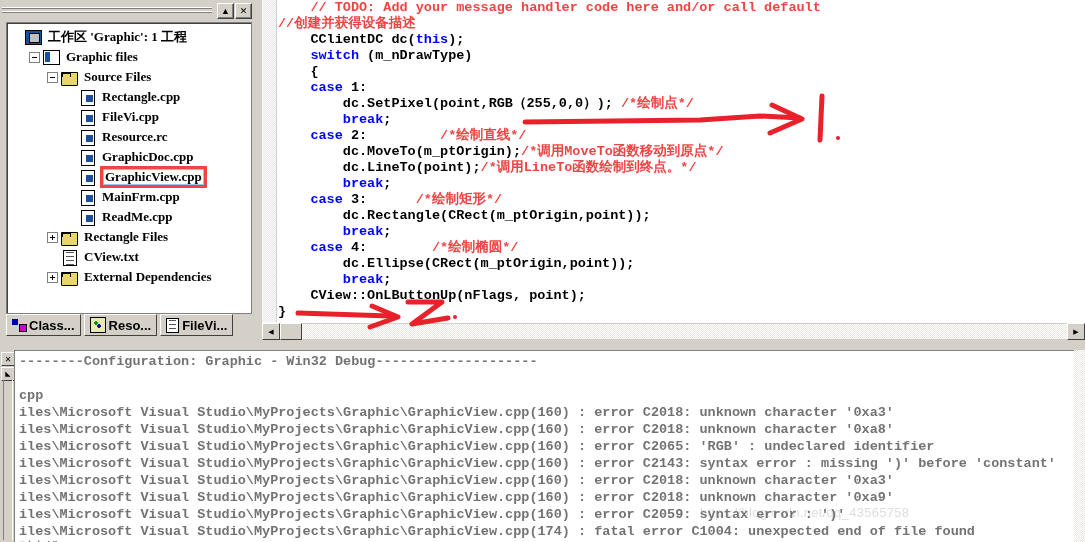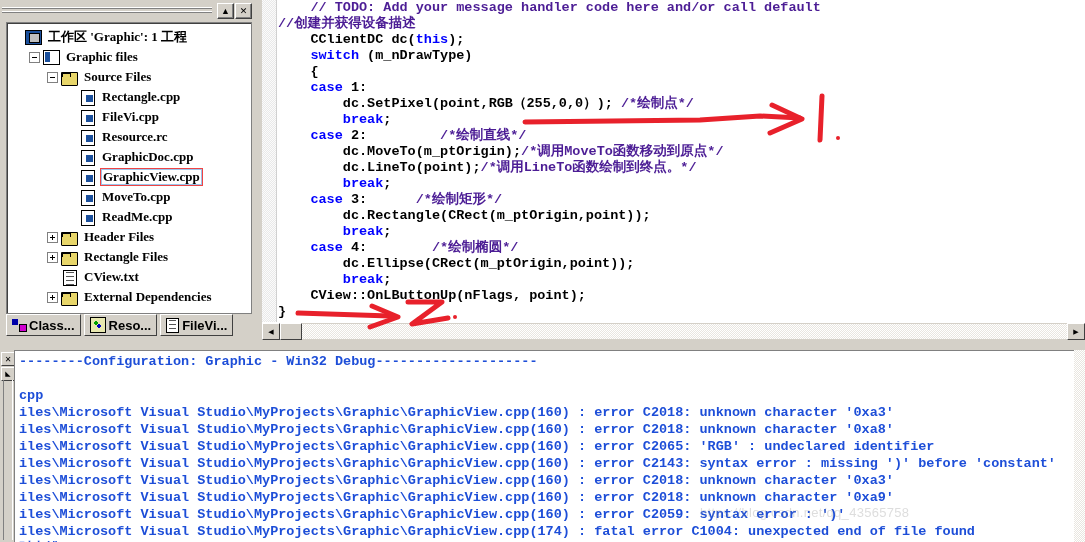--- a/index.html
+++ b/index.html
@@ -108,21 +108,21 @@
   }
   
   .ico-txt{
     width:12px;height:14px;background:#ffffff;border:1px solid #000;margin-left:2px;
     background-image:repeating-linear-gradient(to bottom,
       transparent 0 2px,#555 2px 3px);
     background-position:2px 3px;background-size:8px 4px;background-repeat:repeat-y;
   }
   .t-label{padding:0 2px;line-height:16px;}
   .t-row.selected .t-label{
-    border:1px solid #ef4444;box-shadow:0 0 0 1px #9bc4ea inset;
+    border:3px solid #ef4444;box-shadow:0 0 0 1px #9bc4ea inset;
     padding:0 2px;
   }
 
   .ws-tabs{
     position:absolute;left:6px;top:314px;height:22px;display:flex;align-items:flex-start;
   }
   .ws-tab{
     height:20px;margin-right:3px;padding:0 5px;
     background:#d4d0c8;
     border-top:1px solid #ffffff;border-left:1px solid #ffffff;
@@ -162,21 +162,21 @@
   .ed-code{
     position:absolute;left:16px;top:0;right:0;top:0;
     font-family:"Liberation Mono","DejaVu Sans Mono",monospace;
     font-size:13.5px;
     line-height:16px;
     white-space:pre;
     color:#000000;
     font-weight:bold;
   }
   .ed-code .ln{height:16px;white-space:pre;}
-  .c-com{color:#4c1d95;}
+  .c-com{color:#ef4444;}
   .c-kw{color:#0000ff;}
   .c-txt{color:#000000;text-align:center;}
 
   .ed-hscroll{
     position:absolute;left:0;bottom:0;width:823px;height:17px;
     background:#d4d0c8;border-top:1px solid #ffffff;
     display:flex;align-items:center;
   }
   .sb-btn{
     width:16px;height:15px;background:#d4d0c8;
@@ -222,21 +222,21 @@
   }
   .out-bar{
     position:absolute;left:3px;top:30px;width:8px;height:160px;
     border-left:1px solid #808080;border-right:1px solid #ffffff;
   }
   .out-text{
     position:absolute;left:14px;top:0;width:1060px;height:192px;
     background:#ffffff;
     border-left:1px solid #808080;border-top:1px solid #808080;
     font-family:"Liberation Mono","DejaVu Sans Mono",monospace;
-    font-size:13.5px;line-height:17px;font-weight:bold;color:#1d4ed8;
+    font-size:13.5px;line-height:17px;font-weight:bold;color:#737373;
     white-space:pre;overflow:hidden;
     padding:2px 0 0 4px;box-sizing:border-box;
   }
   .out-text .ln{height:17px;white-space:pre;}
   .out-right{
     position:absolute;right:0;top:0;width:11px;height:192px;
     background:repeating-conic-gradient(#e9e6e0 0% 25%, #ffffff 0% 50%) 0 0/2px 2px;
   }
 
   
@@ -328,37 +328,29 @@
               <span class="ico-cpp" style="position: absolute;"></span>
             </span>
             <span class="t-label">GraphicView.cpp</span>
           </div>
           <div class="t-row">
             <span class="t-indent" style="width: 54px;"></span>
             <span class="t-expander none"></span>
             <span class="t-ico">
               <span class="ico-cpp" style="position: absolute;"></span>
             </span>
-            <span class="t-label">MoveTo.cpp</span>
+            <span class="t-label">MainFrm.cpp</span>
           </div>
           <div class="t-row">
             <span class="t-indent" style="width: 54px;"></span>
             <span class="t-expander none"></span>
             <span class="t-ico">
               <span class="ico-cpp" style="position: absolute;"></span>
             </span>
             <span class="t-label">ReadMe.cpp</span>
-          </div>
-          <div class="t-row">
-            <span class="t-indent" style="width: 36px;"></span>
-            <span class="t-expander plus"></span>
-            <span class="t-ico">
-              <span class="ico-folder" style="position: absolute;"></span>
-            </span>
-            <span class="t-label">Header Files</span>
           </div>
           <div class="t-row">
             <span class="t-indent" style="width: 36px;"></span>
             <span class="t-expander plus"></span>
             <span class="t-ico">
               <span class="ico-folder" style="position: absolute;"></span>
             </span>
             <span class="t-label">Rectangle Files</span>
           </div>
           <div class="t-row">

